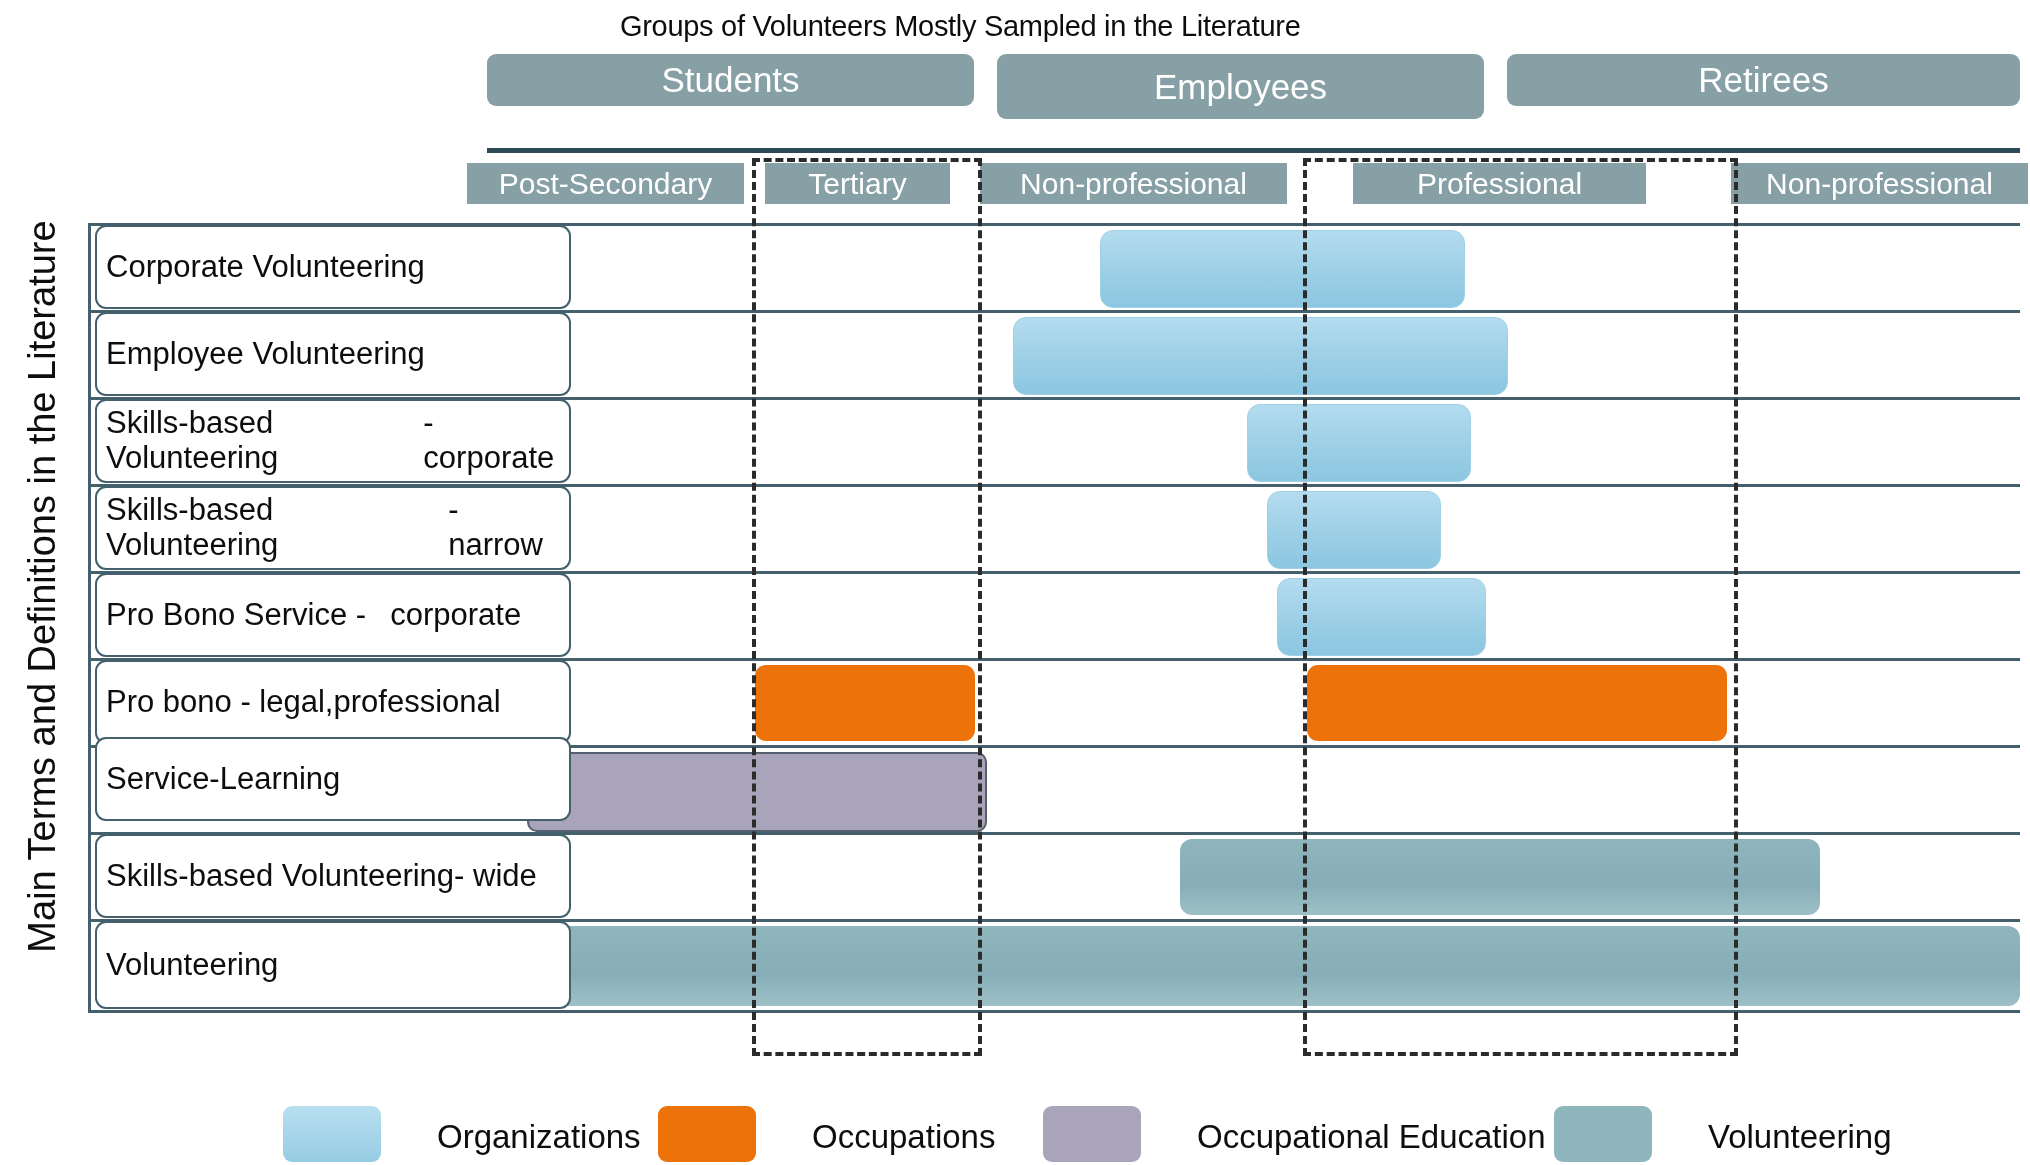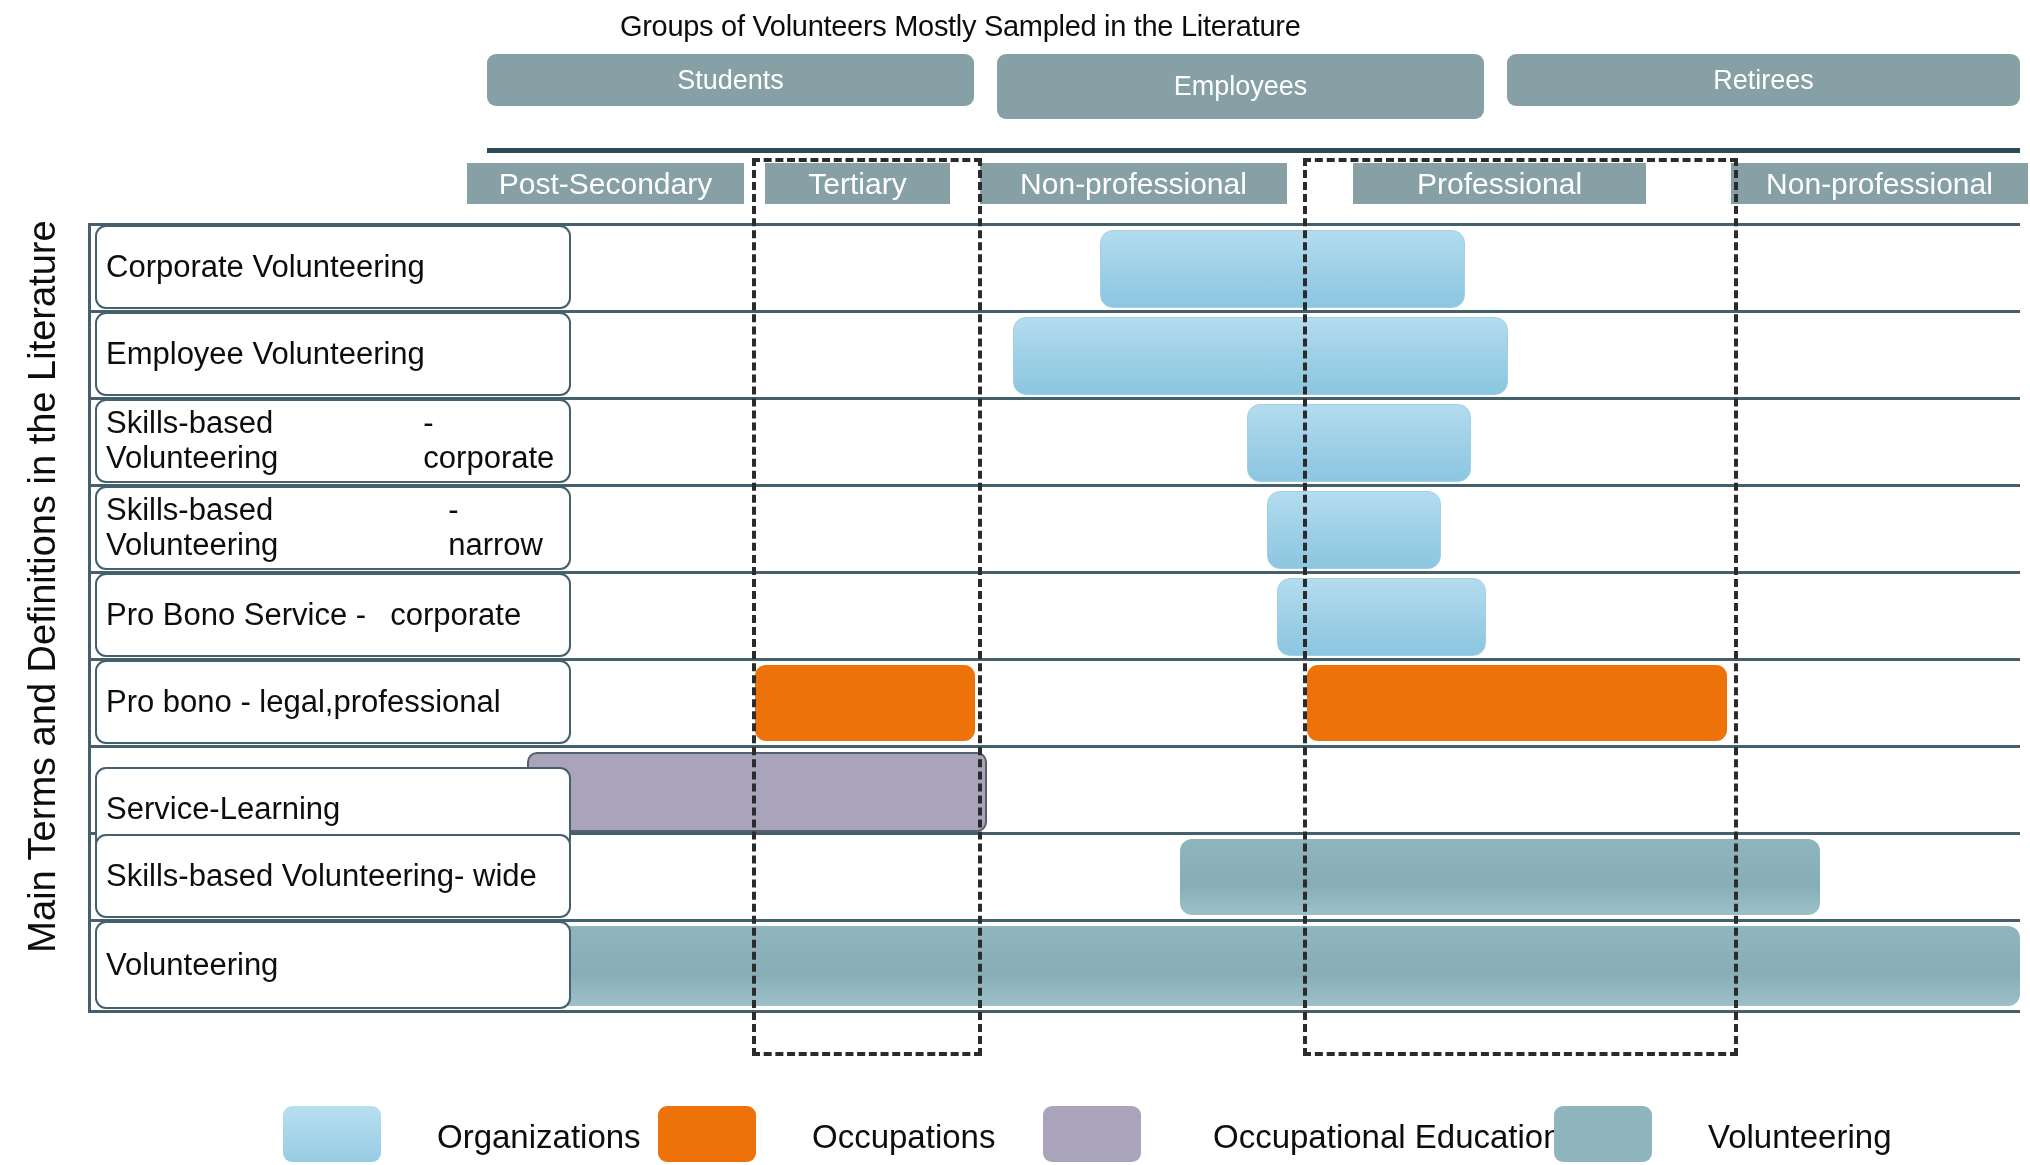--- a/index.html
+++ b/index.html
@@ -11,21 +11,21 @@
   .title{position:absolute;left:620px;top:2px;width:1300px;text-align:left;
          font-size:29px;letter-spacing:-.3px;color:#0d0d0d;white-space:nowrap;margin-top:8px;}
 
   
   .vaxis{position:absolute;left:-358px;top:565px;width:800px;text-align:center;
          transform:rotate(-90deg);font-size:38px;color:#0d0d0d;white-space:nowrap;}
 
   
   .pill{position:absolute;background:#87a0a6;color:#fff;border-radius:9px;
         display:flex;align-items:center;justify-content:center;
-        font-size:27px;white-space:nowrap;}
+        font-size:35px;white-space:nowrap;}
   .pill.sub{font-size:30px;border-radius:0;height:41px;}
 
   
   .toprule{position:absolute;left:487px;top:148px;width:1533px;height:5px;
            background:#2d4a57;}
 
   
   .tbl{position:absolute;left:88px;top:223px;width:1932px;height:789px;}
   .rowline{position:absolute;left:0;height:3px;background:#44606c;width:1932px;}
   .leftedge{position:absolute;left:0;top:0;width:3px;height:789px;background:#44606c;}
@@ -113,21 +113,21 @@
         <span>- narrow</span>
       </div>
       <div class="rlabel" style="top: 573px; height: 84px; gap: 24px;">
         <span>Pro Bono Service -</span>
         <span>corporate</span>
       </div>
       <div class="rlabel" style="top: 660px; height: 84px;">
         <span>Pro bono - legal,</span>
         <span>professional</span>
       </div>
-      <div class="rlabel" style="top: 767px; height: 84px;">
+      <div class="rlabel" style="top: 737px; height: 84px;">
         <span>Service-Learning</span>
       </div>
       <div class="rlabel" style="top: 834px; height: 84px;">
         <span>Skills-based Volunteering</span>
         <span>- wide</span>
       </div>
       <div class="rlabel" style="top: 921px; height: 88px;">
         <span>Volunteering</span>
       </div>
     </div>
@@ -147,18 +147,18 @@
       <div class="dashbox" style="left: 752px; top: 158px; width: 222px; height: 890px;"></div>
       <div class="dashbox" style="left: 1303px; top: 158px; width: 427px; height: 890px;"></div>
     </div>
 
   <div id="legend">
       <div class="swatch org" style="left: 283px;"></div>
       <div class="lg-label" style="left: 437px;">Organizations</div>
       <div class="swatch occ" style="left: 658px;"></div>
       <div class="lg-label" style="left: 812px;">Occupations</div>
       <div class="swatch edu" style="left: 1043px;"></div>
-      <div class="lg-label" style="left: 1197px; margin-left: 16px;">Occupational Education</div>
+      <div class="lg-label" style="left: 1197px;">Occupational Education</div>
       <div class="swatch vol" style="left: 1554px;"></div>
       <div class="lg-label" style="left: 1708px;">Volunteering</div>
     </div>
 
 </div>
 
 </body></html>

